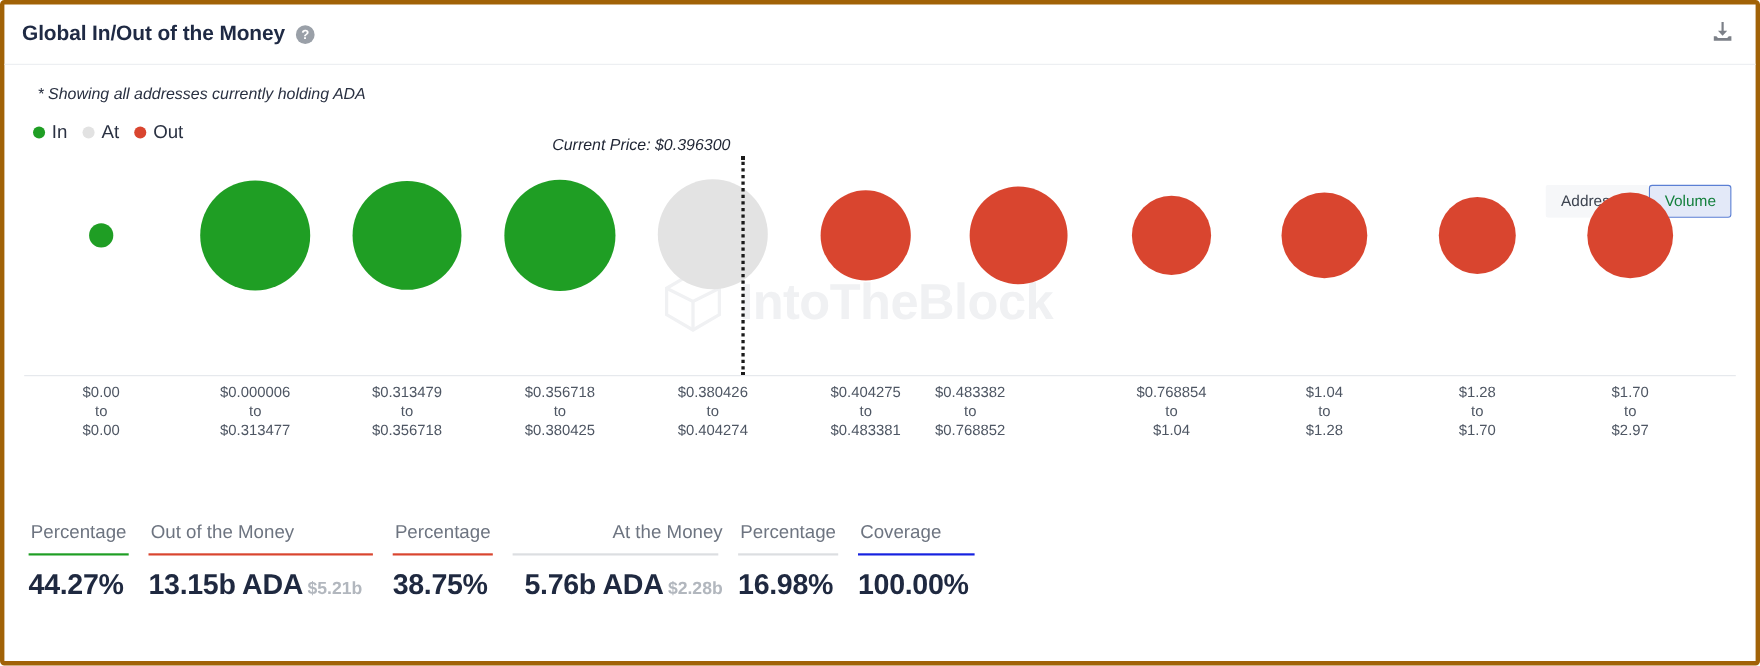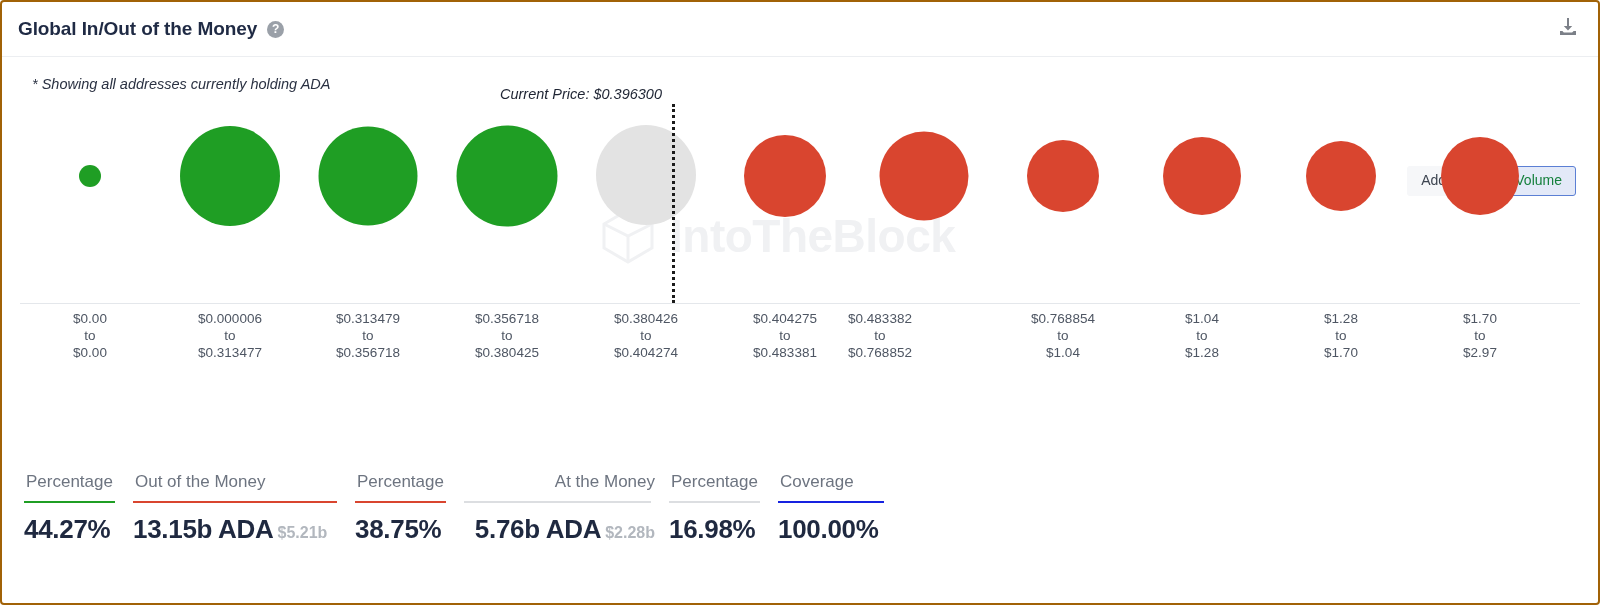--- a/index.html
+++ b/index.html
@@ -10,21 +10,21 @@
     background: #ffffff;
     font-family: "Liberation Sans", sans-serif;
     color: #2a3142;
     overflow: hidden;
   }
   .card {
     position: relative;
     width: 1600px;
     height: 605px;
     background: #fff;
-    border: 2px solid #a16207;
+    border: 4px solid #a16207;
     border-radius: 4px;
   }
 
   
   .card-header {
     height: 55px;
     border-bottom: 1px solid #eceef1;
     display: flex;
     align-items: center;
     padding: 0 18px 0 16px;
@@ -213,20 +213,34 @@
         <path d="M11 3h2v8h3.2L12 15.6 7.8 11H11V3z"></path>
         <path d="M4 16h2.4l1.4 1.6h8.4L17.6 16H20v4H4v-4z"></path>
         <rect x="16.4" y="17.6" width="1.1" height="1.1"></rect>
         <rect x="18.1" y="17.6" width="1.1" height="1.1"></rect>
       </svg>
     </span>
   </div>
 
   <div class="note">* Showing all addresses currently holding ADA</div>
 
+  <div class="legend">
+    <span class="legend-item">
+      <span class="legend-dot" style="background:#1f9e24"></span>
+      <span>In</span>
+    </span>
+    <span class="legend-item">
+      <span class="legend-dot" style="background:#e2e2e2"></span>
+      <span>At</span>
+    </span>
+    <span class="legend-item">
+      <span class="legend-dot" style="background:#d9452f"></span>
+      <span>Out</span>
+    </span>
+  </div>
 
   <div class="toggle-wrap">
     <button class="toggle-btn">Addresses</button>
     <button class="toggle-btn active">Volume</button>
   </div>
 
   <div class="plot">
     <div class="watermark">
       <svg width="64" height="64" viewBox="0 0 64 64" fill="none" stroke="#f0f1f3" stroke-width="3" aria-hidden="true">
         <path d="M32 6 L56 20 L56 44 L32 58 L8 44 L8 20 Z"></path>

